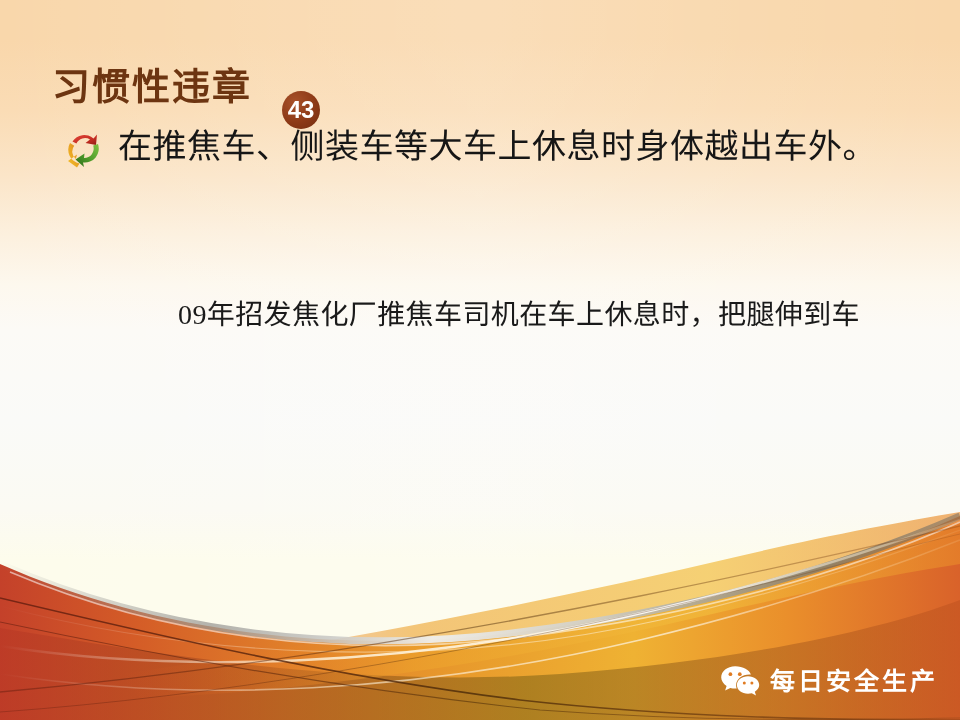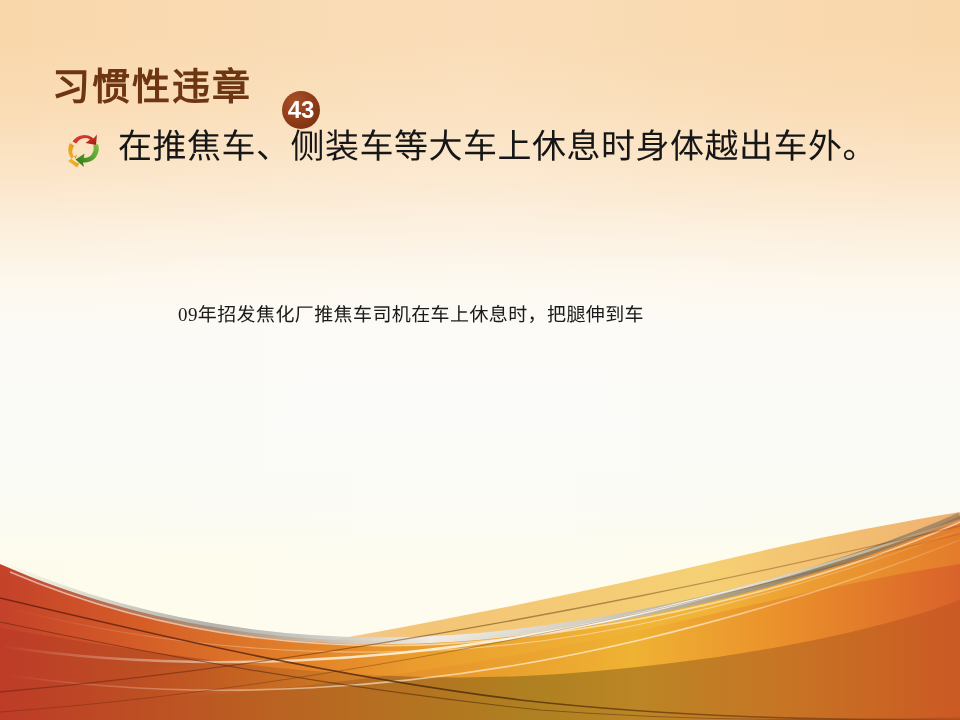--- a/index.html
+++ b/index.html
@@ -125,21 +125,21 @@
 
   
   .body-block {
     position: absolute;
     left: 130px;
     top: 288px;
     width: 700px;
   }
   .body-line {
     font-family: "Liberation Serif", "DejaVu Serif", serif;
-    font-size: 19px;
+    font-size: 28px;
     line-height: 54px;
     color: #1a1a1a;
     letter-spacing: 0.4px;
     white-space: nowrap;
   }
   .body-line.first { text-indent: 48px; }
 
   
   .watermark {
     position: absolute;
@@ -268,14 +268,29 @@
         <path d="M6,15 A14,14 0 0 0 15.5,35.5 L13,39.5 L4,33 L13,26.5 L11.8,31 A9.5,9.5 0 0 1 10.2,17.8 Z" fill="url(#segYellow)"></path>
       </svg>
     </span>
     <span class="bullet-text">在推焦车、侧装车等大车上休息时身体越出车外。</span>
   </div>
 
   <div class="body-block">
     <div class="body-line first">09年招发焦化厂推焦车司机在车上休息时，把腿伸到车</div>
   </div>
 
+  <div class="watermark">
+    <span class="wechat-icon">
+      <svg viewBox="0 0 40 34" xmlns="http://www.w3.org/2000/svg">
+
+        <path d="M15.2,2.2 C7.2,2.2 1.2,7.3 1.2,13.3 C1.2,16.8 3.3,19.9 6.6,21.9 L5.1,26.6 L10.3,23.9 C11.9,24.3 13.5,24.5 15.2,24.5 C15.7,24.5 16.2,24.5 16.7,24.4 C16.3,23.4 16.1,22.3 16.1,21.2 C16.1,15.2 22.1,10.5 29.4,10.5 C29.9,10.5 30.4,10.5 30.9,10.6 C29.6,5.8 23.1,2.2 15.2,2.2 Z" fill="#ffffff"></path>
+        <circle cx="10.4" cy="10.2" r="1.85" fill="#e07b22"></circle>
+        <circle cx="19.8" cy="10.2" r="1.85" fill="#e07b22"></circle>
+
+        <path d="M39.2,21.0 C39.2,16.1 34.1,12.2 28.0,12.2 C21.9,12.2 16.9,16.1 16.9,21.0 C16.9,25.9 21.9,29.8 28.0,29.8 C29.3,29.8 30.6,29.6 31.8,29.3 L36.0,31.6 L34.8,27.7 C37.4,25.9 39.2,23.6 39.2,21.0 Z" fill="#ffffff"></path>
+        <circle cx="24.3" cy="18.9" r="1.5" fill="#e07b22"></circle>
+        <circle cx="31.9" cy="18.9" r="1.5" fill="#e07b22"></circle>
+      </svg>
+    </span>
+    <span class="watermark-text">每日安全生产</span>
+  </div>
 
 </div>
 
 </body></html>

